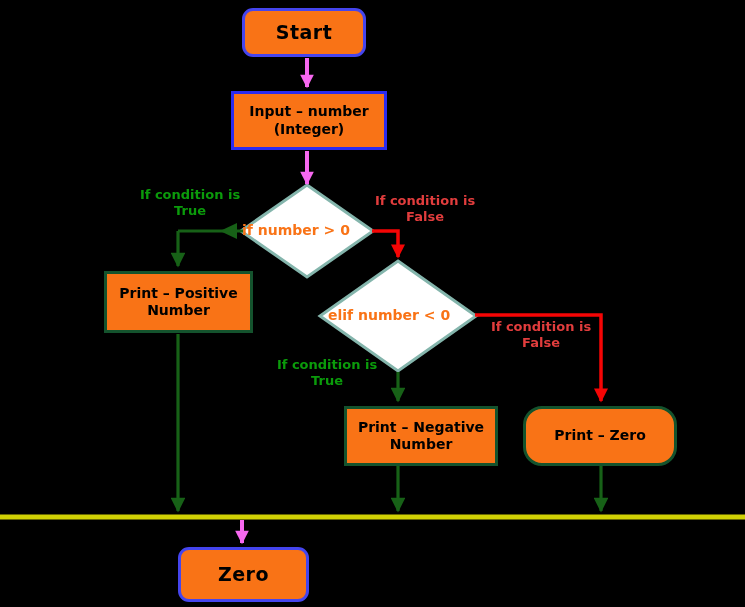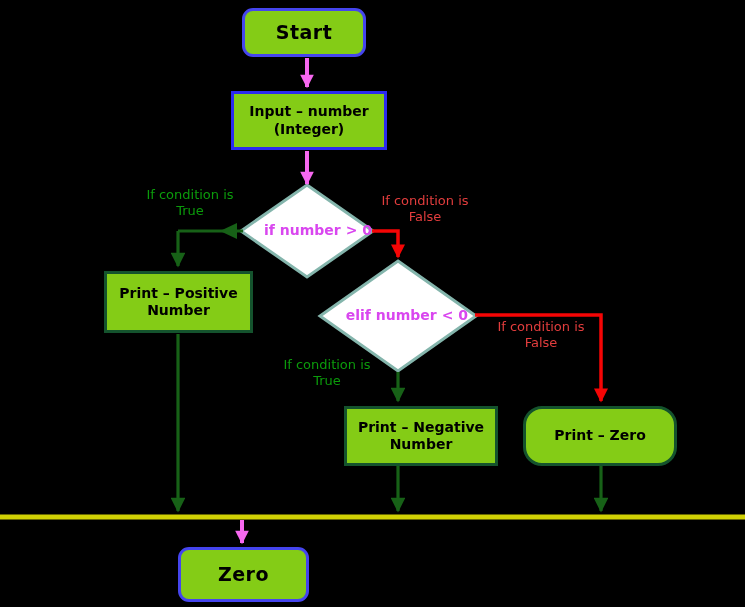--- a/index.html
+++ b/index.html
@@ -16,21 +16,21 @@
     overflow: hidden;
   }
   .layer {
     position: absolute;
     left: 0;
     top: 0;
   }
   .node {
     position: absolute;
     box-sizing: border-box;
-    background: #84cc16;
+    background: #f97316;
     color: #000000;
     font-weight: bold;
     display: flex;
     align-items: center;
     justify-content: center;
     text-align: center;
     white-space: pre-line;
     line-height: 1.25;
   }
   .terminal {
@@ -43,29 +43,29 @@
     border: 3px solid #2b2bf0;
     font-size: 14px;
     text-align: center;
   }
   .process-orange {
     border: 3px solid #14532d;
     font-size: 14px;
   }
   .diamond-label {
     position: absolute;
-    color: #d946ef;
+    color: #f97316;
     font-weight: bold;
     font-size: 14px;
-    text-align: right;
+    text-align: left;
     white-space: pre;
   }
   .elabel {
     position: absolute;
-    font-weight: normal;
+    font-weight: bold;
     font-size: 13px;
     text-align: center;
     white-space: pre-line;
     line-height: 1.2;
     width: 130px;
   }
   .elabel.green { color: #0b9b0b; }
   .elabel.red   { color: #e23d3d; }
 </style>
 </head>

